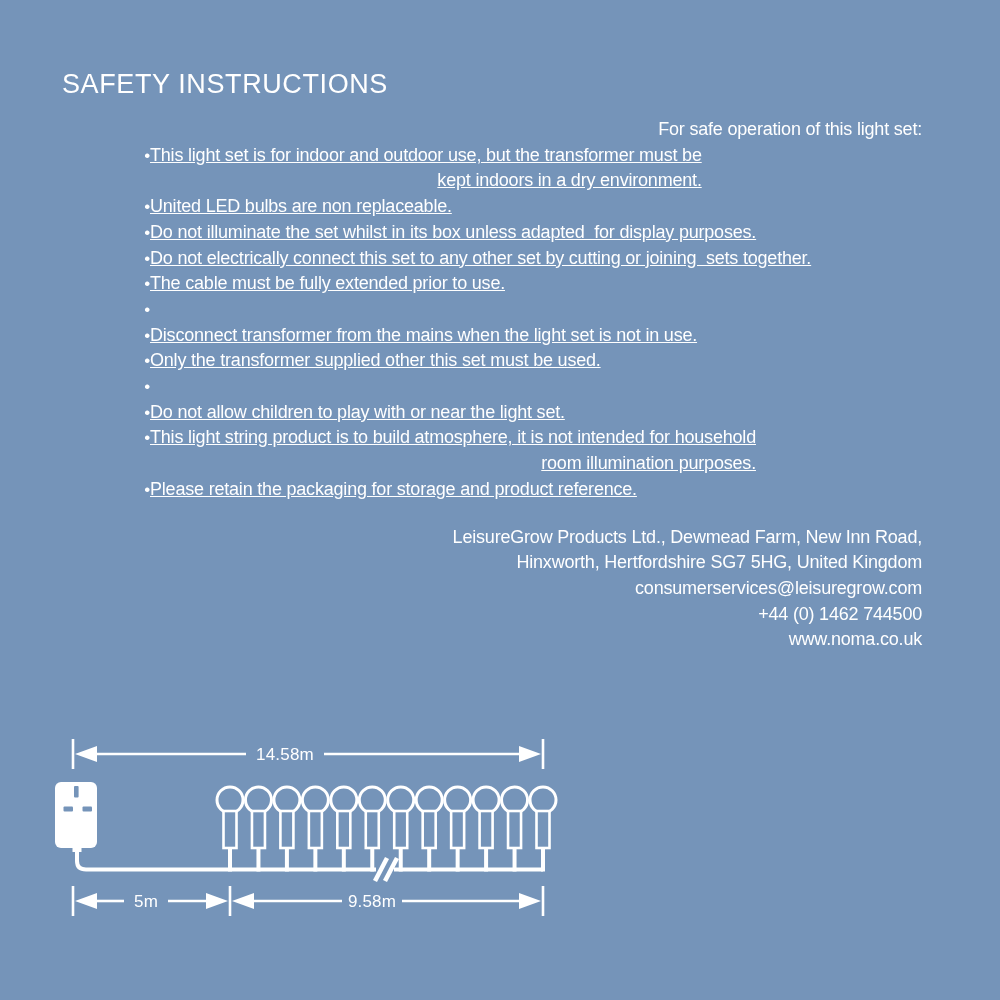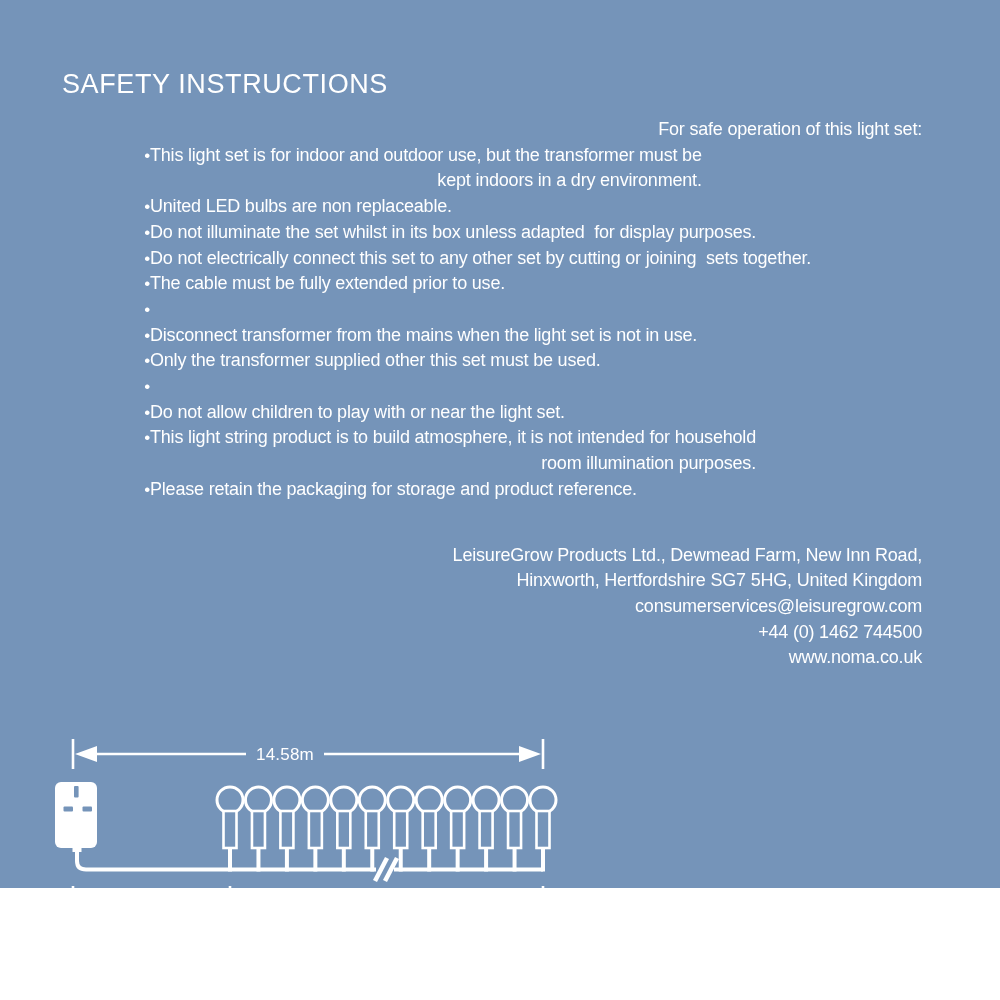--- a/index.html
+++ b/index.html
@@ -1,18 +1,18 @@
 <!DOCTYPE html>
 <html><head>
 <meta charset="utf-8">
 <style>
   html,body{margin:0;padding:0;}
   .page{
     position:relative;
-    width:1000px;height:888px;
+    width:1000px;height:1000px;
     background:#7594B9;
     color:#FFFFFF;
     font-family:"Liberation Sans", sans-serif;
     overflow:hidden;
   }
   .content{
     position:absolute;
     left:62px;top:71px;
     width:860px;
   }
@@ -32,22 +32,22 @@
   }
   .intro{margin:0;}
   .bullet-list{margin:0;padding:0;}
   .bullet-row{display:flex;align-items:flex-start;}
   .bullet-dot{
     flex:0 0 88px;
     padding-left:3px;
     box-sizing:border-box;
     font-size:17px;
   }
-  .bullet-text{white-space:pre-wrap;}
-  .contact{margin-top:40px;}
+  .bullet-text{white-space:pre-wrap;text-decoration:underline;}
+  .contact{margin-top:22px;}
   .diagram-svg{position:absolute;left:0;top:715px;}
   .dim-tick,.dim-line{stroke:#FFFFFF;stroke-width:2.6;fill:none;}
   .dim-arrow{fill:#FFFFFF;stroke:none;}
   .dim-text{
     fill:#FFFFFF;
     font-family:"Liberation Sans", sans-serif;
     font-size:17px;
     letter-spacing:0.2px;
   }
   .plug-body{fill:#FFFFFF;stroke:none;}

